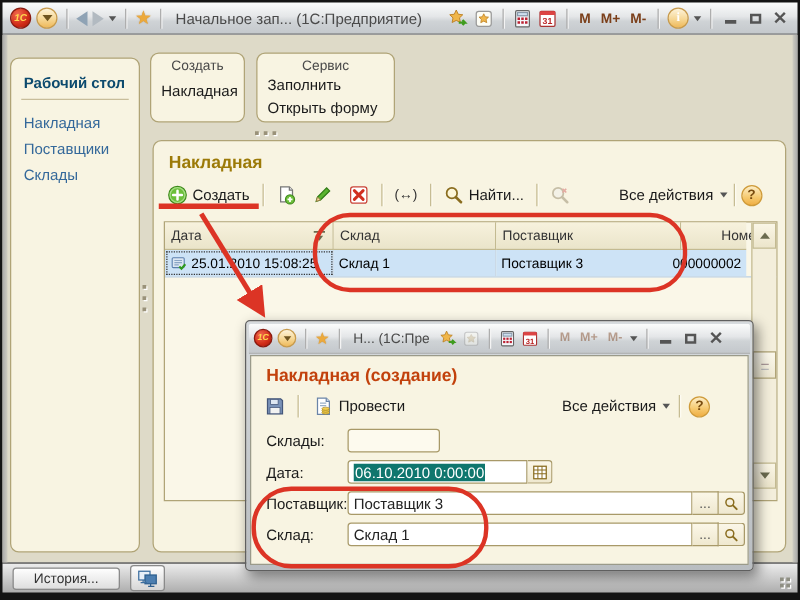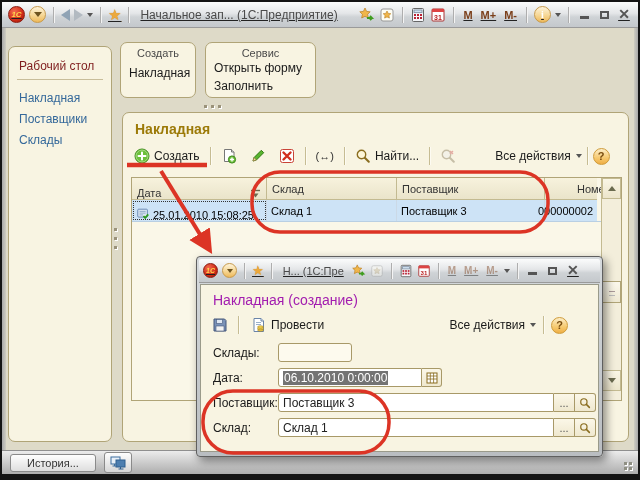--- a/index.html
+++ b/index.html
@@ -1,21 +1,21 @@
 <!DOCTYPE html>
 <html><head>
 <meta charset="utf-8">
 <style>
   html,body{margin:0;padding:0;}
   #screen{position:relative;width:640px;height:480px;background:#141414;overflow:hidden;
           font-family:"Liberation Sans",sans-serif;font-size:12px;color:#222;}
   
   .titlebar{position:absolute;left:2px;top:2px;right:2px;height:26px;
     background:linear-gradient(#fbfcfc,#e4e6e8 45%,#cfd3d6 60%,#c4c8cc);
-    border-bottom:1px solid #9a9a9a;display:flex;align-items:center;gap:4px;padding:0 6px;box-sizing:border-box;text-decoration:underline;}
+    border-bottom:1px solid #9a9a9a;display:flex;align-items:center;gap:4px;padding:0 6px;box-sizing:border-box;}
   .tb-sep{width:1px;height:16px;background:#aeaeae;box-shadow:1px 0 0 #f4f4f4;margin:0 3px;flex:none;}
   .logo1c{width:17px;height:17px;border-radius:50%;flex:none;
     background:radial-gradient(circle at 35% 30%,#f26a4f,#d02b17 60%,#9c1a0b);
     border:1px solid #8a1a10;color:#ffd74d;font-weight:bold;font-style:italic;font-size:8px;
     display:flex;align-items:center;justify-content:center;box-sizing:border-box;}
   .roundbtn{width:17px;height:17px;border-radius:50%;flex:none;box-sizing:border-box;
     background:linear-gradient(#fdf3da,#f6d795 55%,#eeb95a);border:1px solid #c79a4b;
     display:flex;align-items:center;justify-content:center;}
   .tri-down{width:0;height:0;border-left:4px solid transparent;border-right:4px solid transparent;border-top:5px solid #6e5420;}
   .tri-down.small{border-left-width:3px;border-right-width:3px;border-top:4px solid #555;}
@@ -30,21 +30,21 @@
   .maxbox{display:inline-block;width:9px;height:8px;border:2px solid #555;box-sizing:border-box;}
   .closex{font-size:14px;line-height:14px;color:#555;}
   .grayed{opacity:.45;}
   
   #workspace{position:absolute;left:2px;top:28px;right:2px;height:422px;background:#dedac8;}
   #workspace:before{content:"";position:absolute;left:0;top:0;bottom:0;width:4px;background:linear-gradient(90deg,#a9a9a9,#cfcdc2);}
   #workspace:after{content:"";position:absolute;right:0;top:0;bottom:0;width:4px;background:linear-gradient(270deg,#a9a9a9,#cfcdc2);}
   .panel{position:absolute;background:#f8f4e2;border:1px solid #b0a477;border-radius:7px;box-sizing:border-box;}
   
   #sidebar{left:8px;top:46px;width:104px;height:396px;}
-  #sidebar .sb-title{font-weight:normal;color:#7f1d1d;font-size:12px;padding:12px 10px 4px 10px;}
+  #sidebar .sb-title{font-weight:bold;color:#0c4a6e;font-size:12px;padding:12px 10px 4px 10px;}
   #sidebar .sb-rule{border-top:1px solid #c8bd9a;margin:2px 8px 8px 8px;}
   .sb-link{color:#34689a;padding:2px 10px;line-height:17px;cursor:pointer;white-space:nowrap;}
   
   .cmd-panel .cmd-title{text-align:center;color:#4a4a4a;font-size:11px;padding-top:4px;}
   .cmd-item{color:#1a1a1a;font-size:12px;padding:1px 8px;line-height:16px;cursor:pointer;white-space:nowrap;}
   #panel-create{left:120px;top:42px;width:76px;height:56px;}
   #panel-create .cmd-item{margin-top:5px;}
   #panel-service{left:205px;top:42px;width:111px;height:56px;}
   .splitter-dots-h{position:absolute;left:204px;top:105px;width:22px;height:5px;display:flex;gap:4px;}
   .splitter-dots-v{position:absolute;left:114px;top:228px;width:5px;height:24px;display:flex;flex-direction:column;gap:6px;}
@@ -65,50 +65,50 @@
     color:#7a4d10;font-weight:bold;font-size:11px;display:flex;align-items:center;justify-content:center;}
   
   #doc-table{position:absolute;left:8px;top:64px;width:491px;height:224px;border:1px solid #b0a477;box-sizing:border-box;background:#faf7e8;}
   .trow{display:flex;height:22px;box-sizing:border-box;}
   .hcell{background:linear-gradient(#f7f2dd,#eae4ca);border-right:1px solid #c3ba91;border-bottom:1px solid #c3ba91;
     font-size:11px;color:#333;display:flex;align-items:center;padding:0 5px;box-sizing:border-box;cursor:pointer;}
   .dcell{border-right:1px solid #cbd9e6;font-size:11px;color:#000;display:flex;align-items:center;gap:3px;
     padding:0 4px;box-sizing:border-box;background:#cde3f6;}
   .row-selected{border-bottom:1px solid #b9cfe3;}
   .focus-cell{outline:1px dotted #333;outline-offset:-2px;}
-  .c-date{width:135px;align-items:flex-end;}.c-wh{width:130px;}.c-sup{width:148px;}.c-num{width:52px;padding-left:32px;}
+  .c-date{width:135px;}.c-wh{width:130px;}.c-sup{width:148px;}.c-num{width:52px;padding-left:32px;}
   .c-num.dcell{justify-content:flex-end;}
   .sort-ico{margin-left:auto;}
   
   #tbl-scroll{position:absolute;right:0;top:0;bottom:0;width:20px;background:#f3eedb;border-left:1px solid #c3ba91;box-sizing:border-box;}
   .scr-btn{position:absolute;left:0;right:0;height:21px;background:linear-gradient(#faf6e6,#ece5cb);border:1px solid #c3ba91;
     box-sizing:border-box;display:flex;align-items:center;justify-content:center;cursor:pointer;}
   .scr-tri-up{width:0;height:0;border-left:4px solid transparent;border-right:4px solid transparent;border-bottom:5px solid #6b6b4f;}
   .scr-tri-dn{width:0;height:0;border-left:4px solid transparent;border-right:4px solid transparent;border-top:5px solid #6b6b4f;}
   #scr-thumb{position:absolute;left:0;right:0;top:103px;height:22px;background:linear-gradient(#fbf8ec,#eee8d2);
     border:1px solid #b0a477;box-sizing:border-box;cursor:grab;}
   #scr-thumb:after{content:"";position:absolute;left:6px;top:9px;width:6px;height:3px;border-top:1px solid #a99;border-bottom:1px solid #bbb;}
   
   #dialog{position:absolute;left:196px;top:256px;width:407px;height:201px;z-index:10;
     background:linear-gradient(#d6dadd,#b9bdc1);border:1px solid #5f5f5f;border-radius:4px;
     box-shadow:3px 4px 10px rgba(0,0,0,.45);box-sizing:border-box;padding:2px;}
   #dialog .titlebar{position:relative;left:0;top:0;right:auto;height:24px;border-radius:2px 2px 0 0;padding:0 4px;}
   #dlg-body{position:absolute;left:3px;right:3px;top:27px;bottom:4px;background:#f8f4e2;border:1px solid #9a9a8a;box-sizing:border-box;}
-  #dlg-heading{font-size:14px;font-weight:normal;color:#a21caf;padding:7px 0 0 12px;}
+  #dlg-heading{font-size:14px;font-weight:bold;color:#c2410c;padding:7px 0 0 12px;}
   #dlg-toolbar{display:flex;align-items:center;gap:5px;padding:7px 30px 0 8px;}
   #btn-post-close{background:linear-gradient(#fdf8e7,#f7e5b2 55%,#efd084);border:1px solid #c9a23e;border-radius:3px;
     box-shadow:inset 0 1px 0 #fff;font-weight:bold;font-size:12px;color:#3d2c00;padding:3px 9px;cursor:pointer;white-space:nowrap;}
   .mini-btn{width:22px;height:20px;display:flex;align-items:center;justify-content:center;border-radius:3px;cursor:pointer;flex:none;}
   .dlg-fields{padding:8px 0 0 12px;}
   .field-row{display:flex;align-items:center;margin-bottom:6px;height:19px;}
   .field-label{width:65px;font-size:12px;color:#1a1a1a;flex:none;}
   .inputbox{height:19px;box-sizing:border-box;border:1px solid #a89968;border-radius:3px;background:#fff;
     font-size:12px;display:flex;align-items:center;padding:0 4px;overflow:hidden;white-space:nowrap;}
   .inputbox.cream{background:#fdfaee;}
-  .sel-text{background:#737373;color:#fff;padding:0 1px;}
+  .sel-text{background:#0f766e;color:#fff;padding:0 1px;}
   .side-btn{height:19px;box-sizing:border-box;border:1px solid #a89968;background:linear-gradient(#fbf7e8,#efe8cf);
     display:flex;align-items:center;justify-content:center;font-size:11px;color:#555;cursor:pointer;flex:none;}
   .side-btn.first{border-left:none;}
   .side-btn.last{border-radius:0 3px 3px 0;}
   
   #statusbar{position:absolute;left:2px;right:2px;top:450px;height:24px;
     background:linear-gradient(#ececec,#c9c9c9 55%,#adadad);border-top:1px solid #8f8f8f;
     display:flex;align-items:center;gap:8px;padding:0 8px;box-sizing:border-box;text-align:right;}
   #history-btn{background:linear-gradient(#fefefe,#dedede);border:1px solid #8a8a8a;border-radius:3px;
     font-size:11px;color:#333;padding:2px 16px;cursor:pointer;}
@@ -191,22 +191,22 @@
       <div class="dot"></div>
       <div class="dot"></div>
   </div>
 
   <div class="panel cmd-panel" id="panel-create">
     <div class="cmd-title">Создать</div>
     <div class="cmd-item">Накладная</div>
   </div>
   <div class="panel cmd-panel" id="panel-service">
     <div class="cmd-title">Сервис</div>
+    <div class="cmd-item">Заполнить</div>
     <div class="cmd-item">Открыть форму</div>
-    <div class="cmd-item">Заполнить</div>
   </div>
   <div class="splitter-dots-h">
     <div class="dot"></div>
       <div class="dot"></div>
       <div class="dot"></div>
   </div>
 
   <div class="panel" id="main-panel">
     <div id="main-heading">Накладная</div>
 

